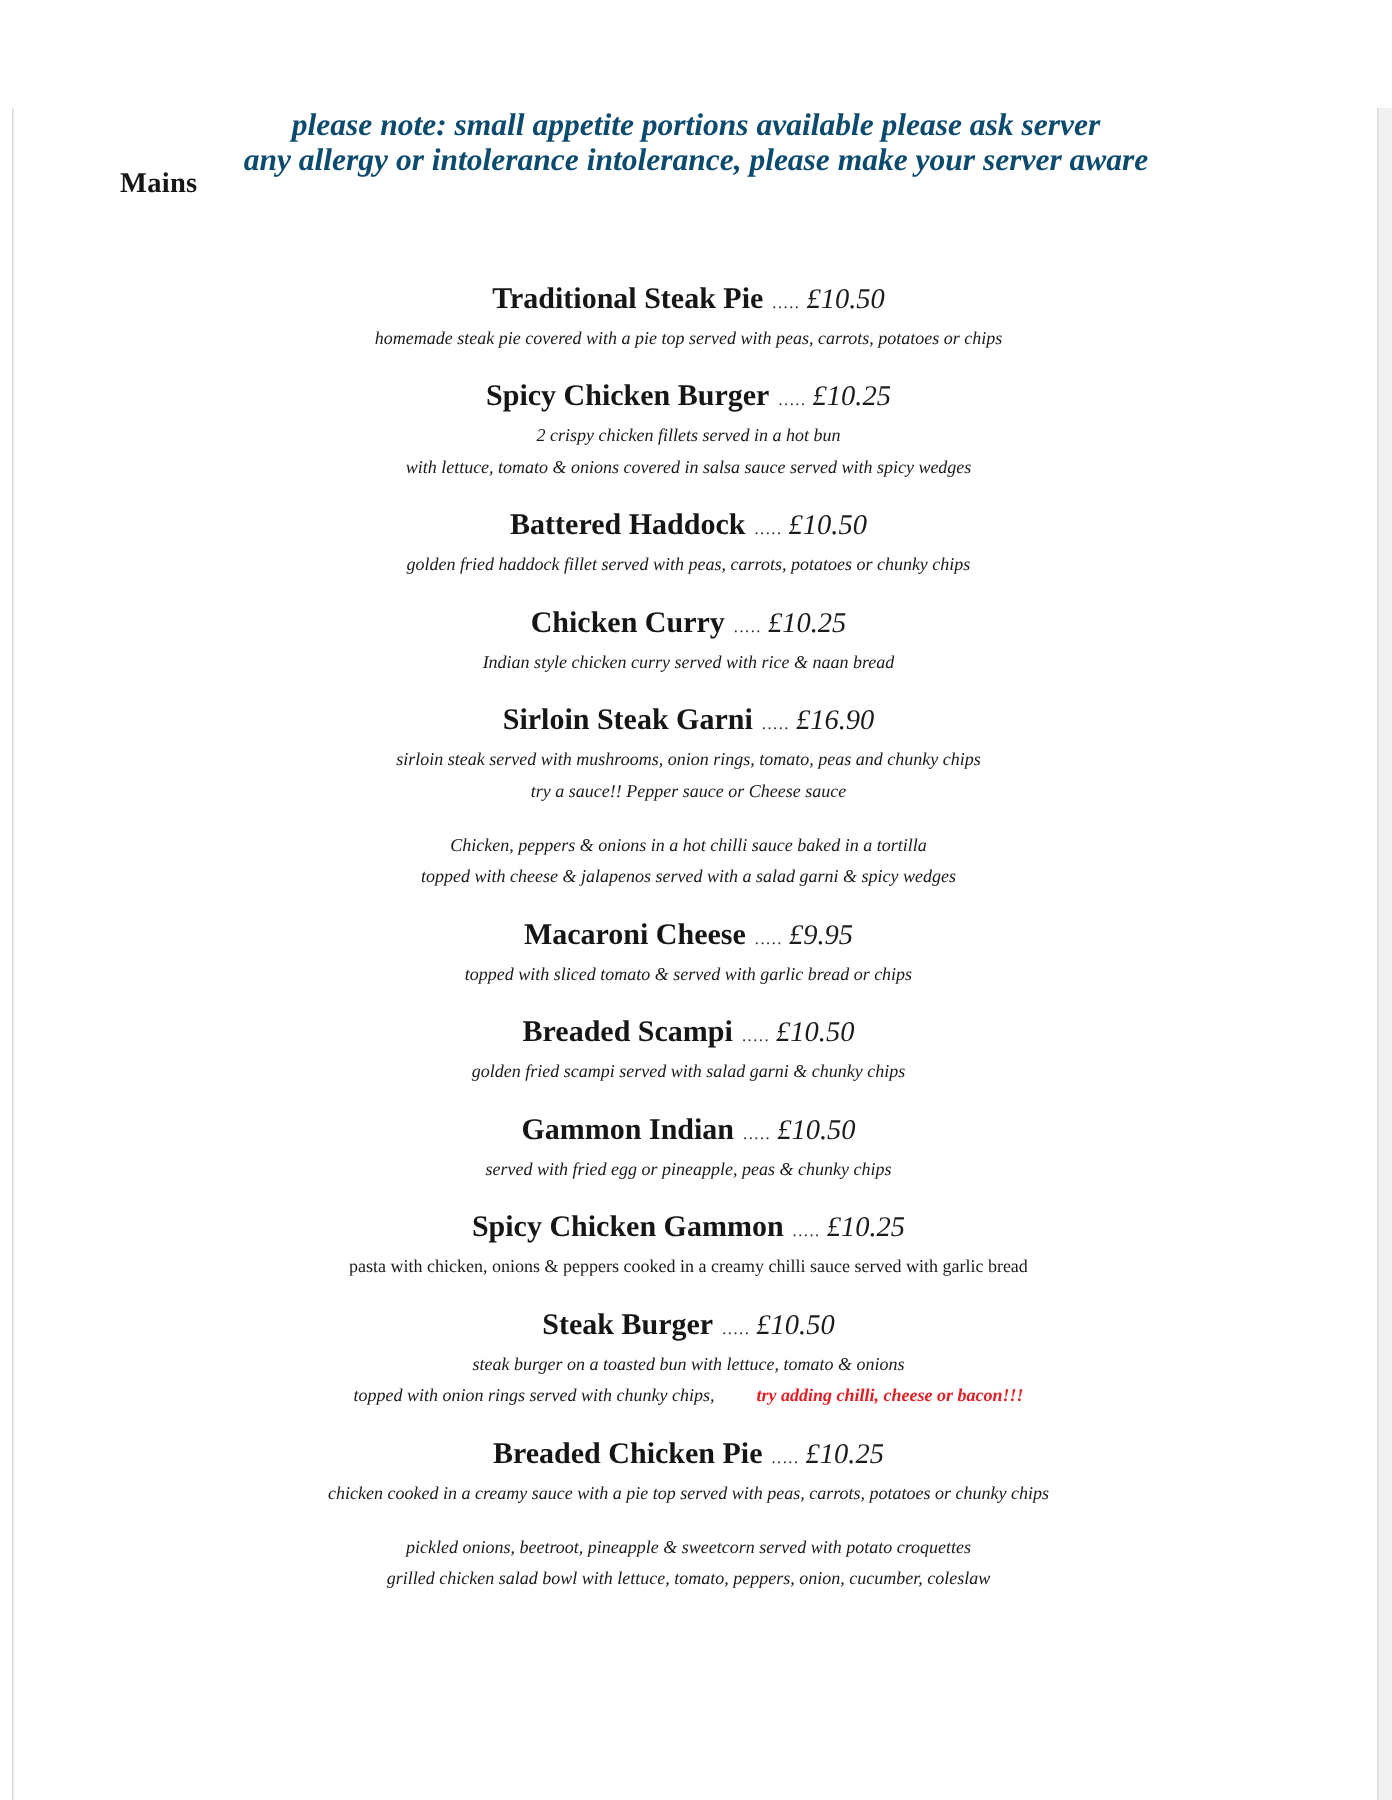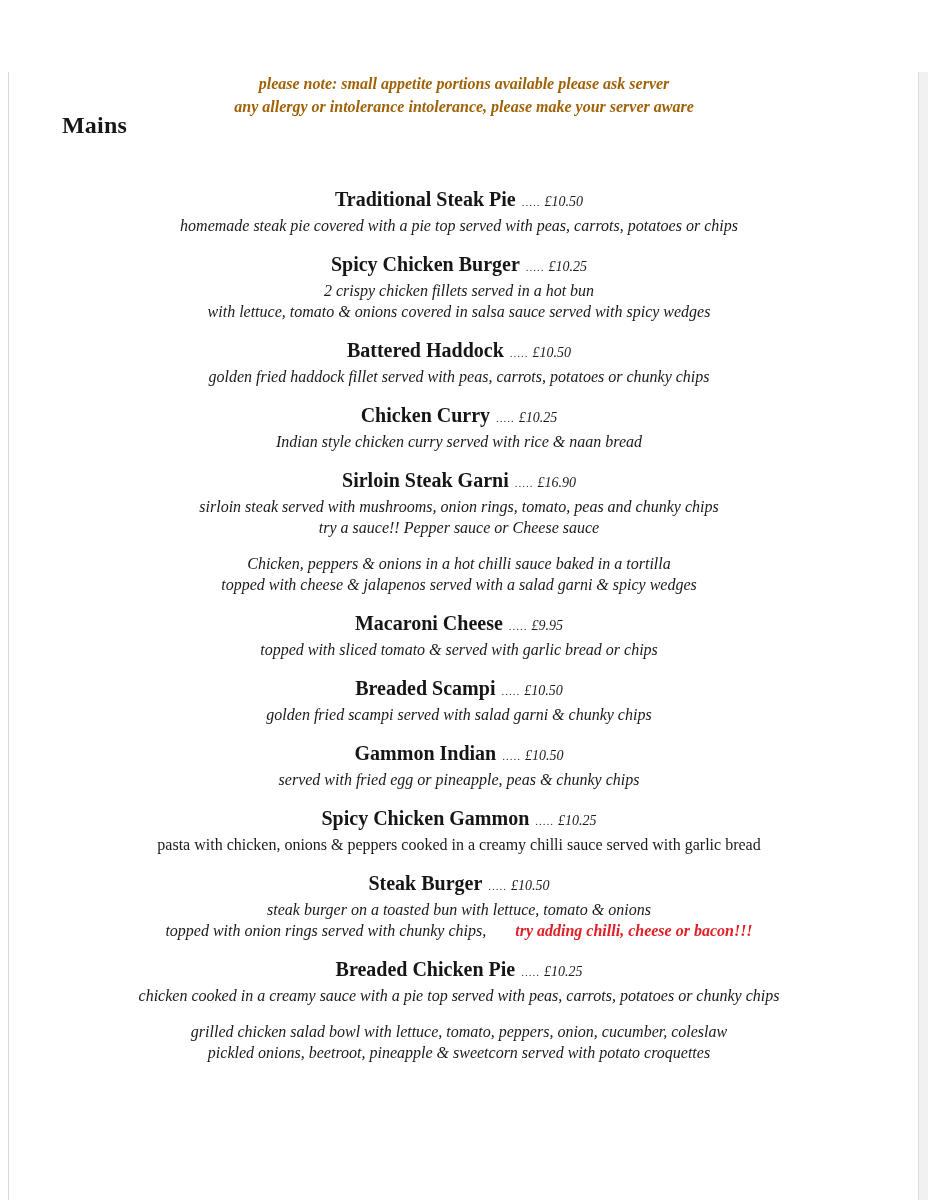--- a/index.html
+++ b/index.html
@@ -21,22 +21,22 @@
     position: absolute; left: 8px; top: 0; bottom: 0;
     width: 1px; background: #d9d9d9;
   }
   .scroll-track {
     position: absolute; right: 0; top: 0; bottom: 0;
     width: 10px; background: #f1f1f1;
     border-left: 1px solid #dcdcdc;
   }
   
   .section-title {
-    position: absolute; left: 62px; top: 40px;
-    font-size: 24px; font-weight: bold;
+    position: absolute; left: 80px; top: 40px;
+    font-size: 19px; font-weight: bold;
     letter-spacing: 0.2px;
     color: #161616;
   }
   
   .menu {
     position: absolute; top: 114px; left: 0; right: 10px;
     text-align: center;
   }
   .menu-item { margin-bottom: 15px; }
   .item-title {
@@ -45,43 +45,43 @@
     color: #161616;
     white-space: nowrap;
   }
   .item-dots {
     font-size: 11px; font-weight: normal;
     letter-spacing: 1px;
     color: #2a2a2a;
     margin-left: 6px;
   }
   .item-price {
-    font-size: 14px; font-weight: normal;
+    font-size: 19px; font-weight: normal;
     font-style: italic;
     color: #1c1c1c;
     margin-left: 4px;
   }
   .item-desc {
-    font-size: 16px; font-style: italic;
+    font-size: 12px; font-style: italic;
     line-height: 21px;
     color: #191919;
   }
   .seg-upright { font-style: normal; }
   .seg-highlight {
     color: var(--highlight-red, #e01e24);
     font-weight: bold;
     margin-left: 25px;
   }
   
   .footer-note {
     margin-top: 72px;
     text-align: center;
-    font-size: 16px; font-weight: bold; font-style: italic;
+    font-size: 21px; font-weight: bold; font-style: italic;
     line-height: 23px;
-    color: #a16207;
+    color: #0c4a6e;
   }
   .footer-note .line { display: block; }
 </style>
 </head>
 <body>
 
 <div class="page">
 
   <div class="edge-left"></div>
 
@@ -194,22 +194,22 @@
       <div class="item-title">
         <span class="item-name">Breaded Chicken Pie</span><span class="item-dots">.....</span><span class="item-price">£10.25</span>
       </div>
       <div>
           <div class="item-desc"><span>chicken cooked in a creamy sauce with a pie top served with peas, carrots, potatoes or chunky chips</span></div>
         </div>
     </div>
 
     <div class="menu-item">
       <div>
+          <div class="item-desc"><span>pickled onions, beetroot, pineapple &amp; sweetcorn served with potato croquettes</span></div>
           <div class="item-desc"><span>grilled chicken salad bowl with lettuce, tomato, peppers, onion, cucumber, coleslaw</span></div>
-          <div class="item-desc"><span>pickled onions, beetroot, pineapple &amp; sweetcorn served with potato croquettes</span></div>
         </div>
     </div>
   </div>
 
   <div class="footer-note">
     <span class="line">please note: small appetite portions available please ask server</span>
     <span class="line">any allergy or intolerance intolerance, please make your server aware</span>
   </div>
 
 </div>

